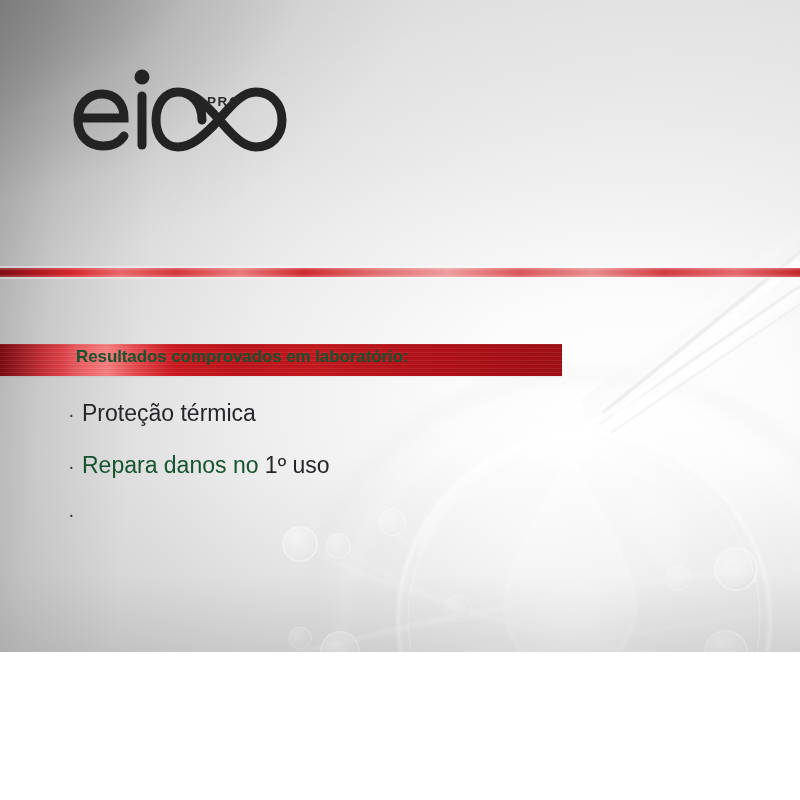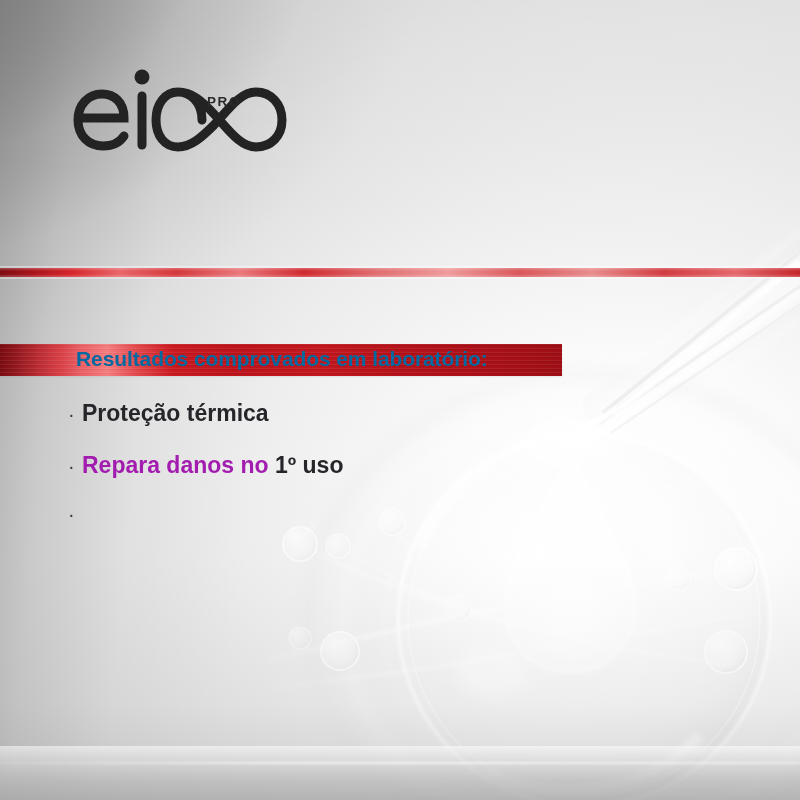--- a/index.html
+++ b/index.html
@@ -3,21 +3,21 @@
 <meta charset="utf-8">
 <style>
   html, body {
     margin: 0;
     padding: 0;
     background: #ffffff;
   }
   #banner {
     position: relative;
     width: 800px;
-    height: 800px;
+    height: 652px;
     overflow: hidden;
     font-family: "Liberation Sans", sans-serif;
     background: #cfcfcf;
     user-select: none;
   }
 
   
   .bg-base {
     position: absolute;
     inset: 0;
@@ -173,23 +173,23 @@
   }
   .redbar-glow {
     position: absolute;
     inset: 0;
     background: linear-gradient(90deg, rgba(255,255,255,0) 0%, rgba(255,255,255,0.18) 14%, rgba(255,255,255,0) 30%);
   }
   .redbar-text {
     position: absolute;
     left: 76px;
     top: 347px;
-    font-size: 21px;
+    font-size: 17px;
     font-weight: 700;
-    color: #0369a1;
+    color: #14532d;
     letter-spacing: -0.1px;
     white-space: nowrap;
   }
 
   
   .bullets {
     position: absolute;
     left: 68px;
     top: 400px;
     width: 460px;
@@ -204,22 +204,22 @@
     font-size: 20px;
     line-height: 1;
     color: #3a3a3a;
     flex: 0 0 auto;
   }
   .bullet-text {
     font-size: 23px;
     color: #26262a;
     white-space: nowrap;
   }
-  .w-bold { font-weight: 700; }
-  .w-light { font-weight: 700; color: #a21caf; }
+  .w-bold { font-weight: 400; }
+  .w-light { font-weight: 400; color: #14532d; }
 </style>
 </head>
 <body>
 
 <div id="banner">
 
   <div class="bg-base"></div>
 
   <svg class="artwork" width="800" height="800" viewBox="0 0 800 800">
     <defs>

